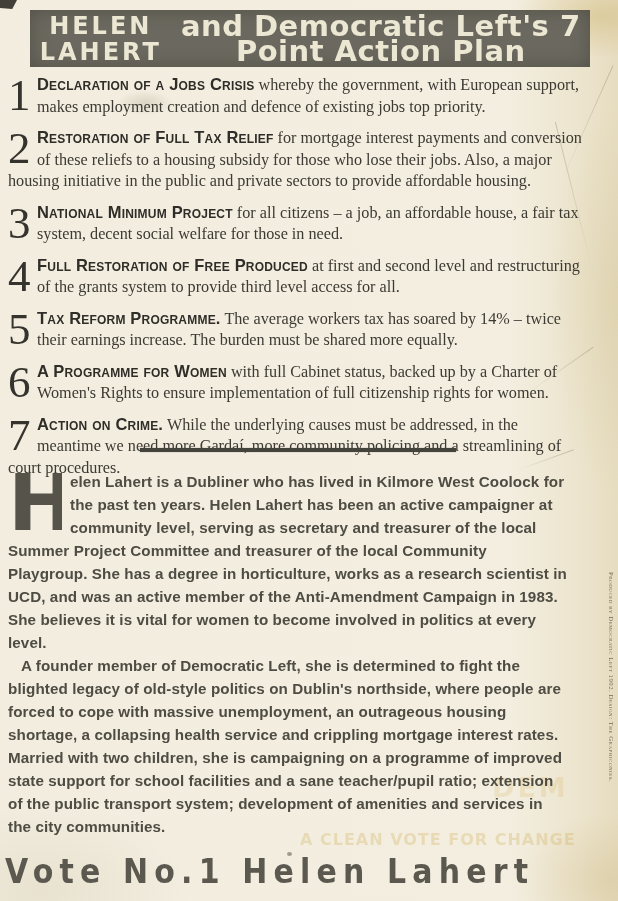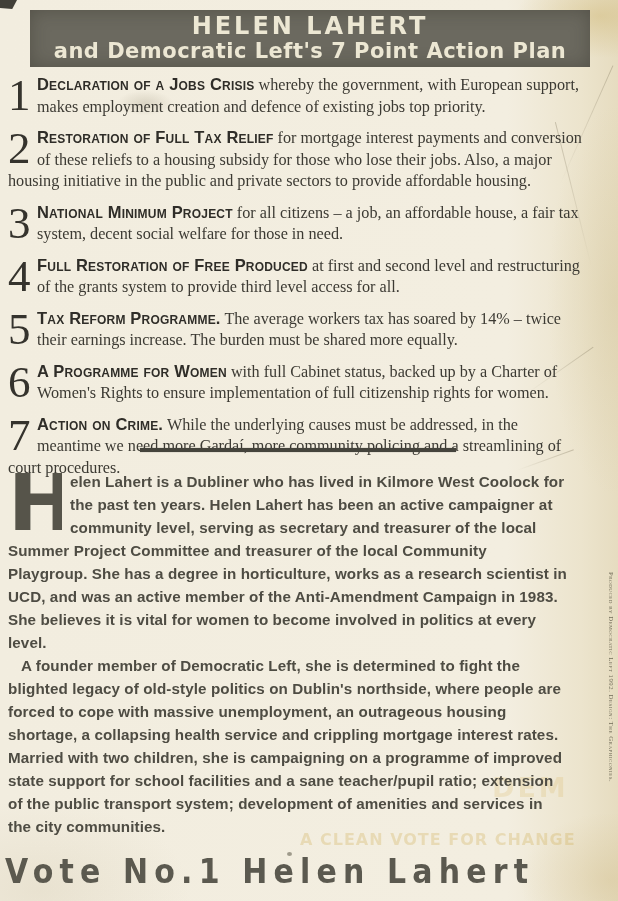--- a/index.html
+++ b/index.html
@@ -20,24 +20,24 @@
   .crease{position:absolute;background:linear-gradient(180deg,rgba(120,110,85,.35),rgba(120,110,85,0));
     width:1px;pointer-events:none;}
   .crease.c1{left:586px;top:60px;height:130px;transform:rotate(24deg);}
   .crease.c2{left:573px;top:120px;height:150px;transform:rotate(-14deg);}
   .crease.c3{left:560px;top:330px;height:80px;transform:rotate(55deg);}
   .crease.c4{left:545px;top:430px;height:60px;transform:rotate(70deg);}
   .stain-dot{position:absolute;left:287px;top:852px;width:5px;height:4px;border-radius:50%;background:rgba(90,85,70,.55);}
   
   .banner{position:absolute;left:30px;top:10px;width:560px;height:57px;background:#6b695f;
     box-shadow:inset 0 0 18px rgba(40,38,30,.35);
-    display:flex;flex-direction:column;align-items:center;justify-content:center;
+    display:flex;flex-direction:row;align-items:center;justify-content:center;
     font-family:"DejaVu Sans", sans-serif;color:#ece7d3;text-align:center;}
   .banner .l1{font-size:24px;font-weight:bold;letter-spacing:3px;line-height:26px;}
-  .banner .l2{font-size:21px;font-weight:bold;letter-spacing:.5px;line-height:25px;}
+  .banner .l2{font-size:29px;font-weight:bold;letter-spacing:.5px;line-height:25px;}
   
   .points{position:absolute;left:8px;top:74px;width:574px;}
   .point{margin:0 0 9px 0;font-size:16.2px;line-height:21.5px;color:#3c3a33;}
   .point .num{float:left;width:29px;height:41px;font-size:45px;line-height:42px;
     font-family:"Liberation Serif",serif;color:#35332d;}
   .point .head{font-family:"Liberation Sans",sans-serif;font-weight:bold;
     font-variant:small-caps;font-size:16.5px;letter-spacing:.2px;color:#2f2d28;margin-top:36px;}
   
   .divider{position:absolute;left:140px;top:448px;width:316px;height:4px;background:#45443c;
     box-shadow:0 0 1px rgba(60,58,50,.8);}

